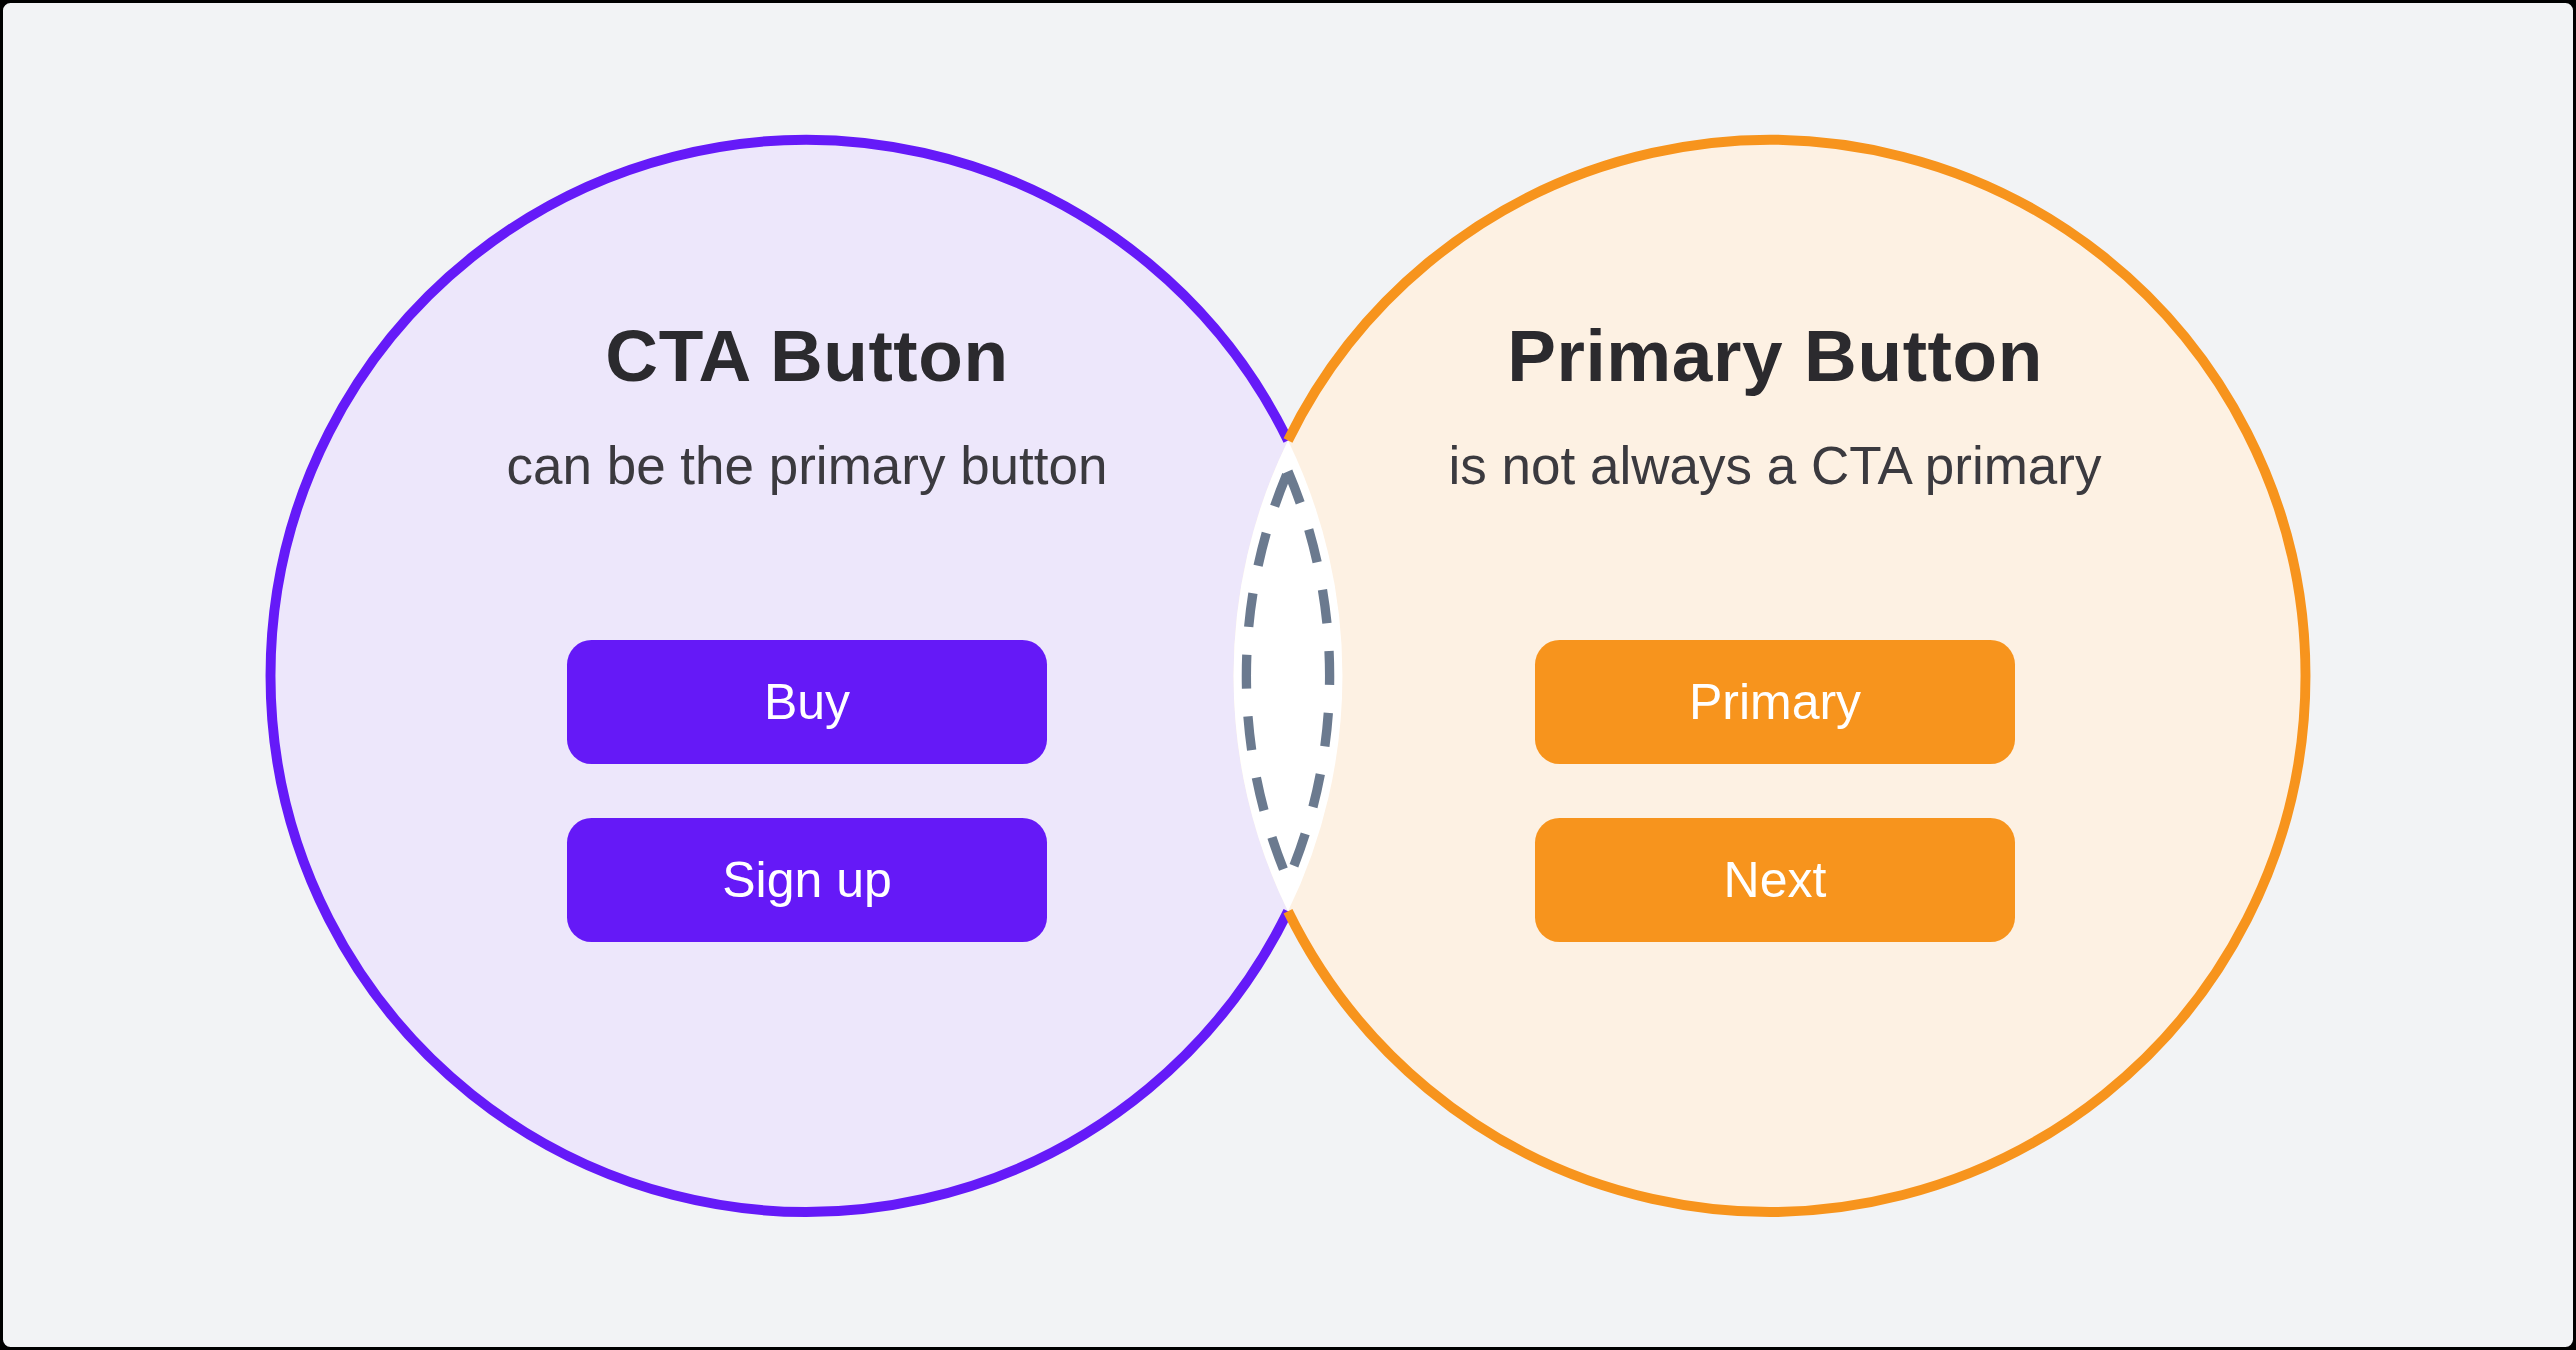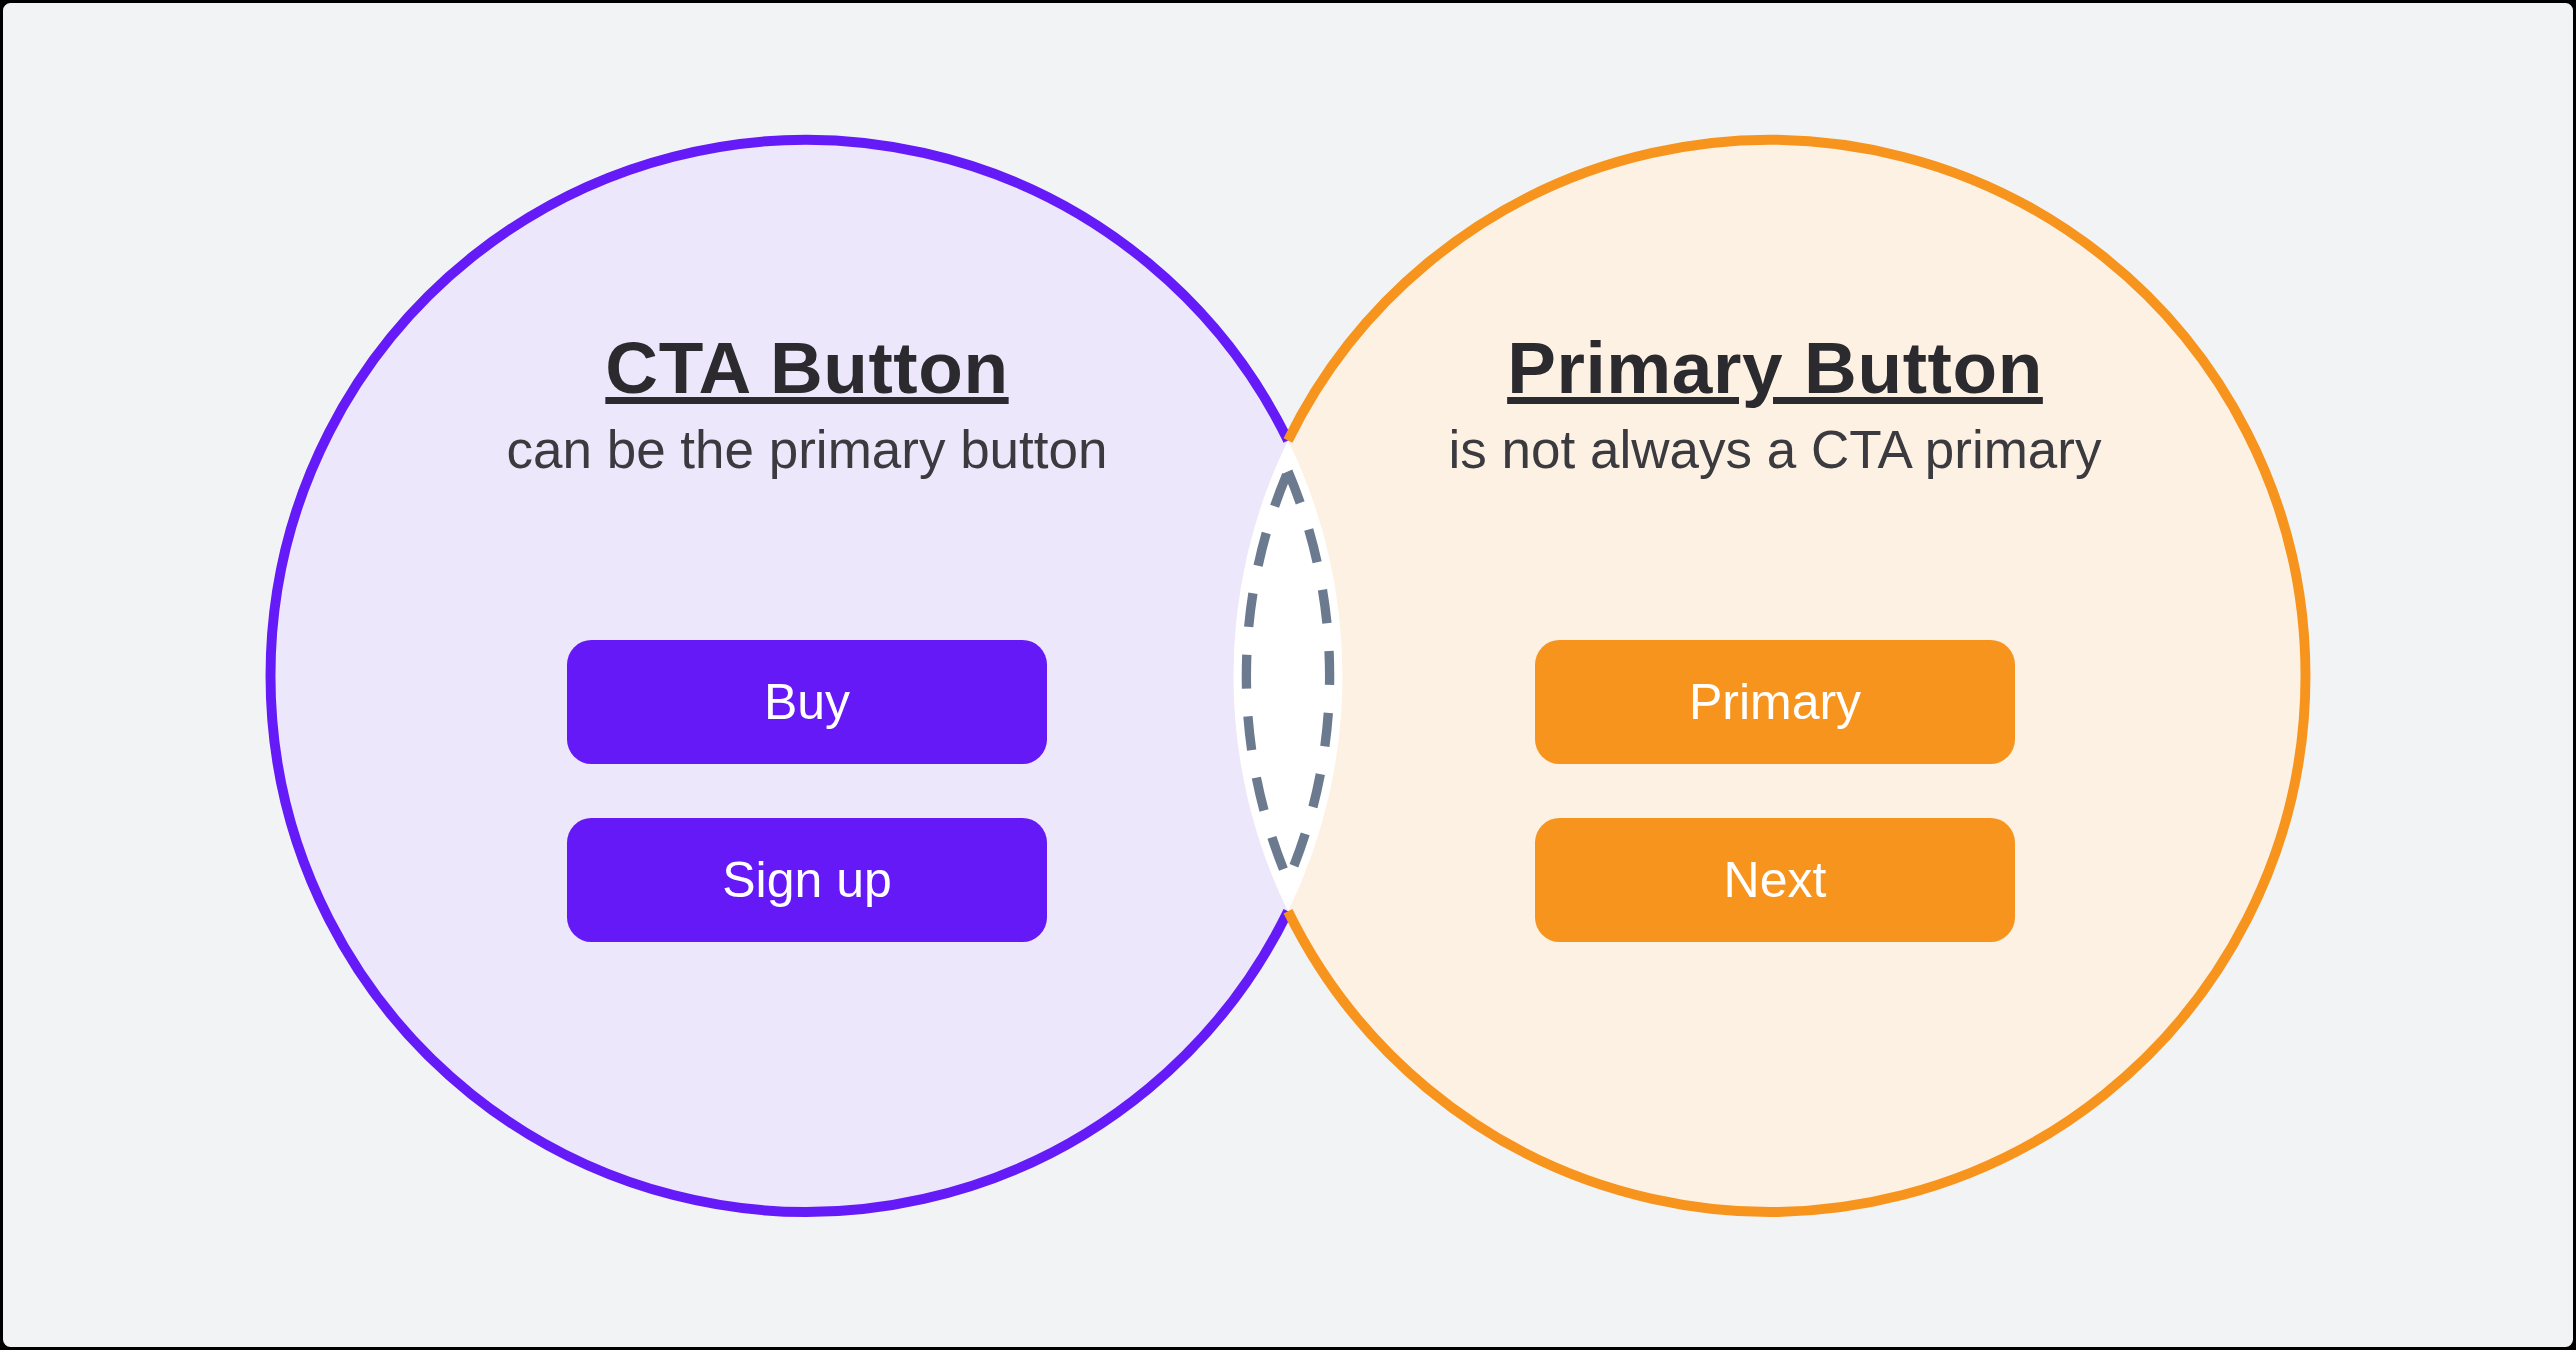--- a/index.html
+++ b/index.html
@@ -48,22 +48,22 @@
     position: absolute;
     width: 878px;
     text-align: center;
     font-size: 53px;
     font-weight: normal;
     line-height: 1;
     color: var(--subtitle-text, #3B3A3F);
   }
   .title.left,  .subtitle.left  { left: 365px;  }
   .title.right, .subtitle.right { left: 1333px; }
-  .title.left, .title.right { top: 328px; text-decoration: underline; }
-  .subtitle.left, .subtitle.right { top: 420px; }
+  .title.left, .title.right { top: 316px; }
+  .subtitle.left, .subtitle.right { top: 436px; }
 
   .pill-button {
     position: absolute;
     width: 480px;
     height: 124px;
     border: none;
     border-radius: 24.6px;
     display: flex;
     align-items: center;
     justify-content: center;

